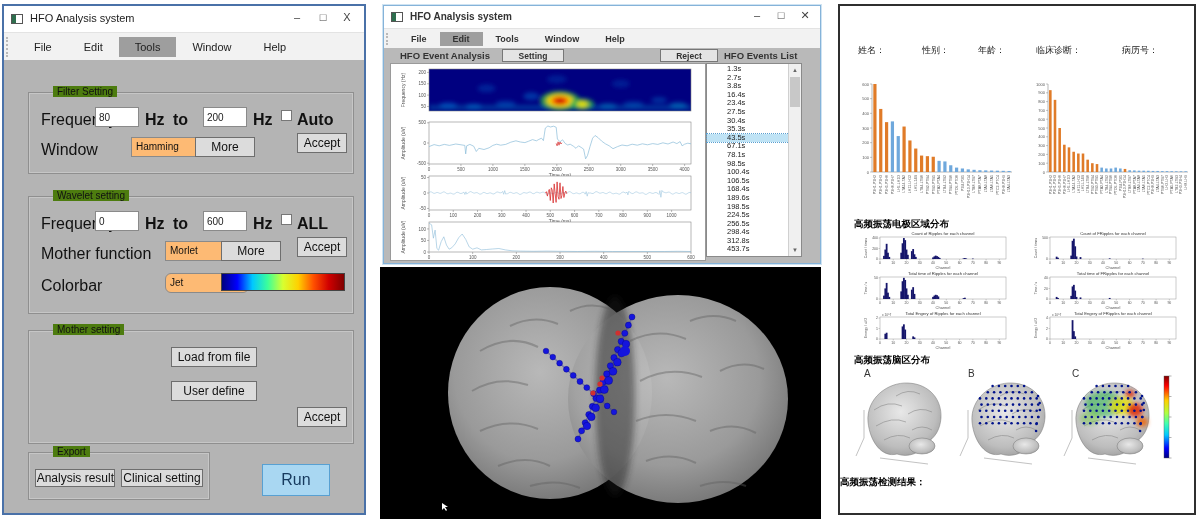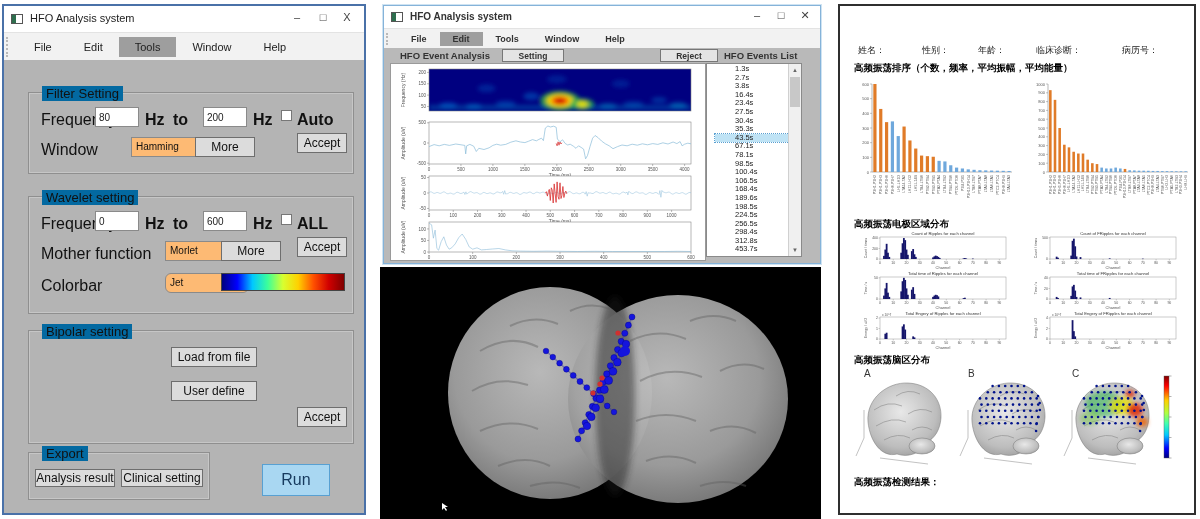--- a/index.html
+++ b/index.html
@@ -22,52 +22,52 @@
   .grip{position:absolute;left:2px;top:4px;bottom:4px;width:4px;border-left:2px dotted #b9b9b9;}
   .menu-items{position:absolute;left:14px;top:0;height:100%;display:flex;align-items:center;}
   .menu-item{padding:4px 16px;font-size:11px;color:#222;}
   .mid-win .menu-item{padding:2px 13px;font-size:9px;font-weight:bold;color:#333;}
   .menu-item.active{background:#9e9e9e;}
   .client{position:absolute;left:0;right:0;bottom:0;}
   .left-win .client{top:54px;background:#b4b4b4;}
   .mid-win .client{top:42px;background:#b9b9b9;}
   
   .groupbox{position:absolute;border:1px solid #8f8f8f;box-shadow:inset 0 0 0 1px #c6c6c6;}
-  .gb-legend{position:absolute;top:-7px;left:13px;background:#0369a1;padding:0 4px;font-size:13px;color:#111;}
+  .gb-legend{position:absolute;top:-7px;left:24px;background:#4d7c0f;padding:0 4px;font-size:10px;color:#111;}
   .lbl{position:absolute;font-size:16px;color:#111;white-space:nowrap;}
   .inputbox{position:absolute;height:20px;background:#fff;border:1px solid #8a8a8a;font-size:10px;color:#222;padding:0 3px;line-height:20px;box-sizing:border-box;}
   .btn{position:absolute;height:20px;background:#dcdcdc;border:1px solid #6e6e6e;font-size:12px;color:#111;text-align:center;line-height:18px;box-sizing:border-box;}
   .selectbox{position:absolute;height:20px;background:#fdba74;border:1px solid #8a8a8a;font-size:10px;color:#111;line-height:18px;padding:0 4px;box-sizing:border-box;margin-left:36px;}
   .selectbox .arrow{position:absolute;right:4px;top:0;font-size:8px;color:#555;line-height:18px;}
   .checkbox{position:absolute;width:11px;height:11px;background:#fff;border:1px solid #777;box-sizing:border-box;}
   .listbox{position:absolute;background:#fff;border:1px solid #8a8a8a;overflow:hidden;}
   .list-item{font-size:10px;color:#222;padding:1px 5px;height:16px;line-height:15px;box-sizing:border-box;}
   .list-item.sel{background:#c4e7f7;border:1px dotted #5a9fd0;}
   .scrollbar{position:absolute;top:0;bottom:0;right:0;width:13px;background:#f0f0f0;border-left:1px solid #d0d0d0;}
   .sb-btn{position:absolute;left:0;width:100%;height:12px;font-size:6px;color:#666;text-align:center;line-height:12px;background:#f0f0f0;}
   .sb-thumb{position:absolute;left:1px;right:1px;background:#c8c8c8;}
   .jetbar{position:absolute;height:16px;border:1px solid #444;
     background:linear-gradient(to right,#00007f,#0000ff,#00c8ff,#3cff9a,#d8ff30,#ffd000,#ff5000,#d00000,#7f0000);}
   .run-btn{position:absolute;background:#a9d7f2;border:1px solid #58a0d2;font-size:16px;color:#173a5e;text-align:center;line-height:30px;box-sizing:border-box;}
   
   .plot-panel{position:absolute;left:6px;top:15px;width:314px;height:196px;background:#fff;border:1px solid #9a9a9a;}
   .events-list{position:absolute;left:322px;top:15px;width:94px;height:192px;background:#fff;border:1px solid #8a8a8a;}
-  .ev-item{font-size:7.5px;color:#222;height:8.6px;line-height:8.6px;padding-left:20px;margin-left:8px;}
+  .ev-item{font-size:7.5px;color:#222;height:8.6px;line-height:8.6px;padding-left:20px;}
   .ev-item.sel{background:#bfe3f5;outline:1px dotted #5a9fd0;}
   .toolbar-lbl{position:absolute;font-size:9.5px;font-weight:bold;color:#333;}
   .mini-btn{position:absolute;height:13px;background:#e4e4e4;border:1px solid #777;font-size:8.5px;font-weight:bold;color:#333;text-align:center;line-height:12px;box-sizing:border-box;}
   
   .brain-panel{position:absolute;left:380px;top:267px;width:441px;height:252px;background:#000;}
   
   .report{position:absolute;left:838px;top:4px;width:358px;height:511px;background:#fff;border:2px solid #2f2f2f;box-sizing:border-box;}
   .rep-title{position:absolute;left:0;right:0;top:6px;text-align:center;font-size:17px;font-weight:bold;color:#000;}
   .rep-field{position:absolute;top:38px;font-size:9px;color:#222;}
   .rep-sec{position:absolute;font-size:9.5px;font-weight:bold;color:#000;}
   .brain-letter{position:absolute;font-size:10px;color:#333;}
-  .rep-result{position:absolute;left:14px;top:470px;font-size:9.5px;font-weight:bold;color:#000;font-family:Liberation Mono, monospace;}
+  .rep-result{position:absolute;left:0;top:470px;font-size:9.5px;font-weight:bold;color:#000;font-family:Liberation Mono, monospace;}
 </style>
 </head>
 <body>
 
 <div id="stage">
 
   <div class="win left-win">
     <div class="titlebar">
       <span class="app-icon"></span>
       <span class="title-text">HFO Analysis system</span>
@@ -116,29 +116,29 @@
         <span class="lbl" style="left:12px;top:48px;">Mother function</span>
         <span class="selectbox" style="left:100px;top:44px;width:84px;"><span>Morlet</span><span class="arrow">⌄</span></span>
         <span class="btn" style="left:192px;top:44px;width:60px;">More</span>
         <span class="btn" style="left:268px;top:40px;width:50px;">Accept</span>
         <span class="lbl" style="left:12px;top:80px;">Colorbar</span>
         <span class="selectbox" style="left:100px;top:76px;width:84px;border-radius:6px;"><span>Jet</span><span class="arrow">⌄</span></span>
         <span class="jetbar" style="left:192px;top:76px;width:122px;"></span>
       </div>
 
       <div class="groupbox" style="left:24px;top:270px;width:324px;height:112px;">
-        <span class="gb-legend">Bipolar setting</span>
+        <span class="gb-legend">Mother setting</span>
         <span class="btn" style="left:142px;top:16px;width:86px;">Load from file</span>
         <span class="btn" style="left:142px;top:50px;width:86px;">User define</span>
         <span class="btn" style="left:268px;top:76px;width:50px;">Accept</span>
       </div>
 
       <div class="groupbox" style="left:24px;top:392px;width:180px;height:46px;">
         <span class="gb-legend">Export</span>
-        <span class="btn" style="left:6px;top:16px;width:80px;height:18px;line-height:16px;">Analysis result</span>
+        <span class="btn" style="left:6px;top:16px;width:80px;height:18px;line-height:16px;text-align:right;">Analysis result</span>
         <span class="btn" style="left:92px;top:16px;width:82px;height:18px;line-height:16px;">Clinical setting</span>
       </div>
 
       <span class="run-btn" style="left:258px;top:404px;width:68px;height:32px;">Run</span>
     </div>
   </div>
 
   <div class="win mid-win">
     <div class="titlebar">
       <span class="app-icon"></span>
@@ -416,21 +416,20 @@
         </g>
         <polygon points="62,236 62,243 64,241 66,244 67,243 65,240 68,240" fill="#fff"></polygon>
       </svg></div>
 
   <div class="report">
     <span class="rep-field" style="left:18px;" id="f0">姓名：</span>
     <span class="rep-field" style="left:82px;" id="f1">性别：</span>
     <span class="rep-field" style="left:138px;" id="f2">年龄：</span>
     <span class="rep-field" style="left:196px;" id="f3">临床诊断：</span>
     <span class="rep-field" style="left:282px;" id="f4">病历号：</span>
-    <span class="rep-sec" style="left:14px;top:56px;">高频振荡排序（个数，频率，平均振幅，平均能量）</span>
     <div class="abs" id="rankLeft" style="left:6px;top:70px;"><svg width="170" height="138">
           <line x1="26" y1="96" x2="166" y2="96" stroke="#888" stroke-width="0.6"></line>
           <line x1="26" y1="8" x2="26" y2="96" stroke="#888" stroke-width="0.6"></line>
           <line x1="24" y1="96" x2="26" y2="96" stroke="#888" stroke-width="0.5"></line>
           <text x="23" y="97.5" font-size="4" text-anchor="end" fill="#555" font-family="Liberation Sans, sans-serif">0</text>
           <line x1="24" y1="81.33333333333334" x2="26" y2="81.33333333333334" stroke="#888" stroke-width="0.5"></line>
           <text x="23" y="82.83333333333334" font-size="4" text-anchor="end" fill="#555" font-family="Liberation Sans, sans-serif">100</text>
           <line x1="24" y1="66.66666666666667" x2="26" y2="66.66666666666667" stroke="#888" stroke-width="0.5"></line>
           <text x="23" y="68.16666666666667" font-size="4" text-anchor="end" fill="#555" font-family="Liberation Sans, sans-serif">200</text>
           <line x1="24" y1="52" x2="26" y2="52" stroke="#888" stroke-width="0.5"></line>

